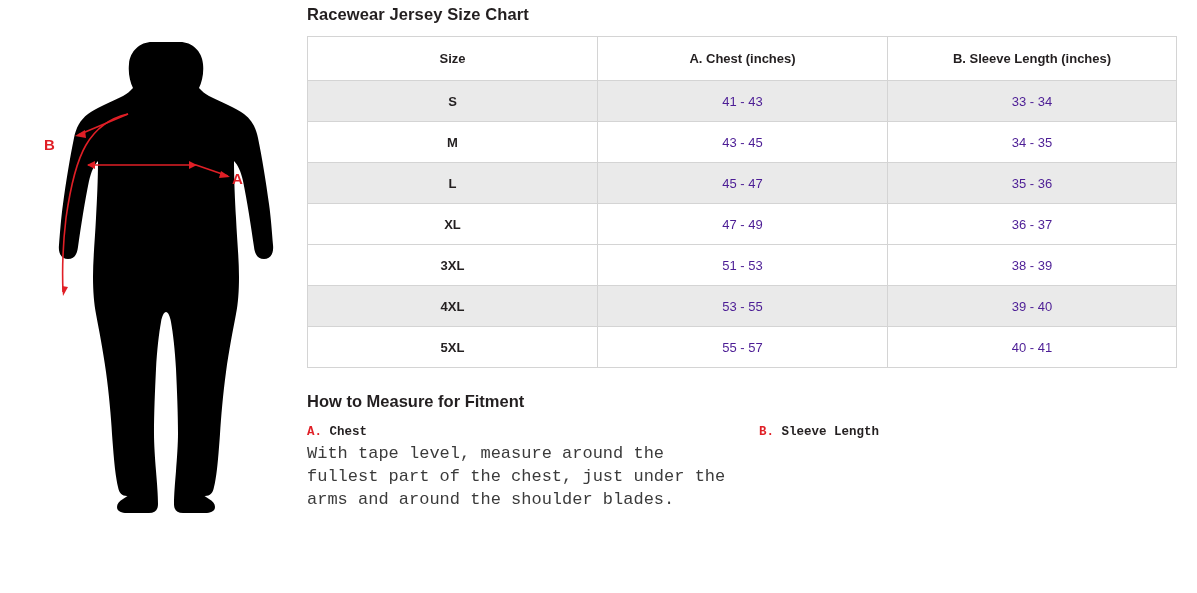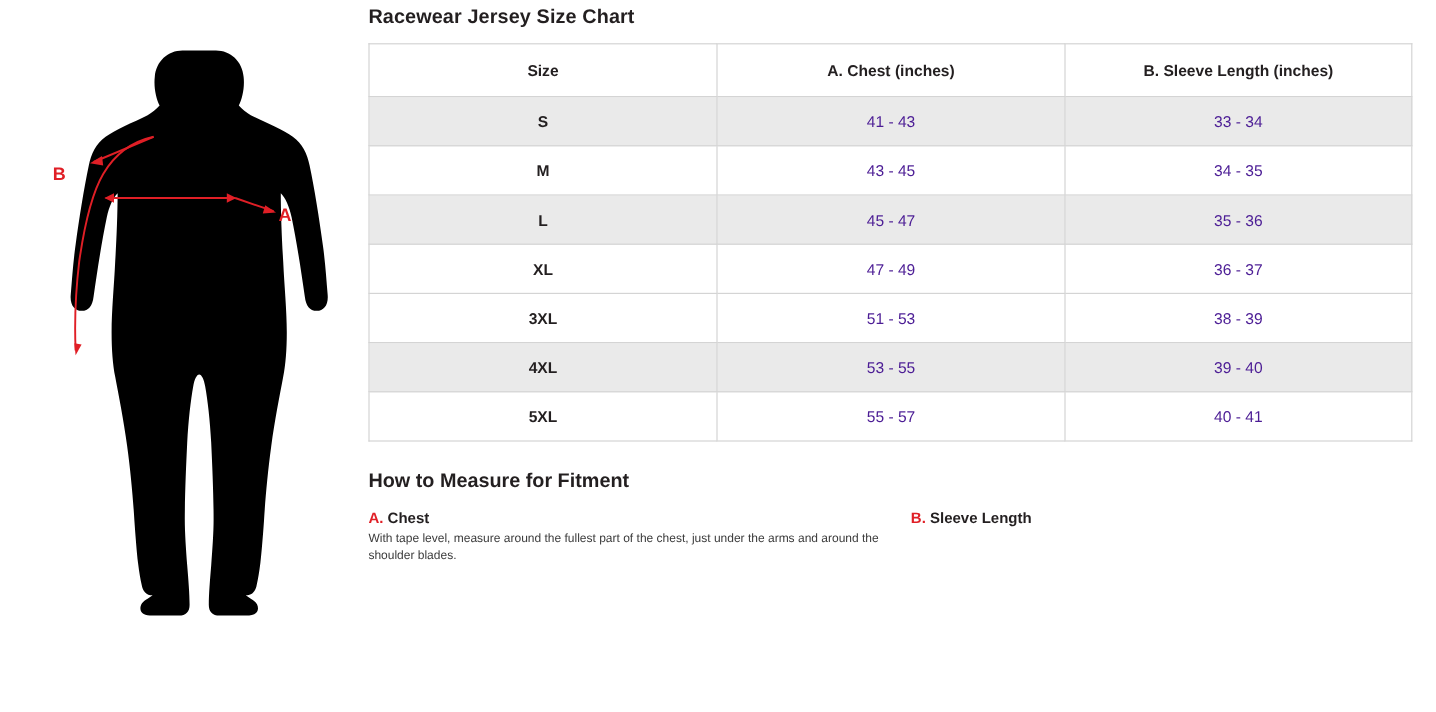--- a/index.html
+++ b/index.html
@@ -85,31 +85,31 @@
     font-weight: bold;
     color: #231f20;
     margin: 24px 16px 0 0;
   }
 
   #measure-cols {
     display: flex;
     margin-top: 14px;
     width: 869px;
   }
-  .measure-col { width: 452px; padding-right: 22px; }
+  .measure-col { width: 452px; padding-right: 22px; font-family: Liberation Mono, monospace; }
   .measure-col.second { width: 417px; padding-right: 0; }
   .measure-head {
     font-size: 12.5px;
     font-weight: bold;
     color: #231f20;
     margin-bottom: 4px;
   }
   .measure-head .letter { color: #e01f26; }
   .measure-body {
-    font-size: 10px;
+    font-size: 17px;
     line-height: 1.35;
     color: #3b3b3b;
   }
 </style>
 </head>
 <body>
 
 <div id="page">
 
   <div id="figure-panel">

